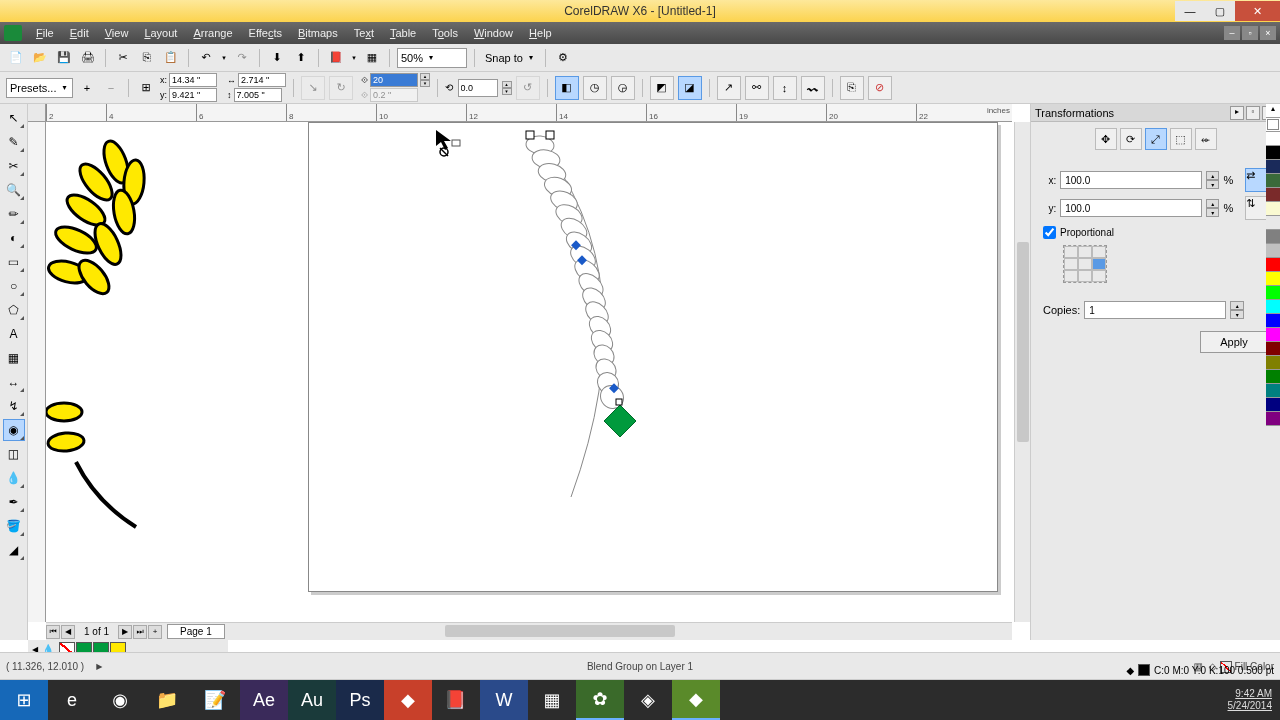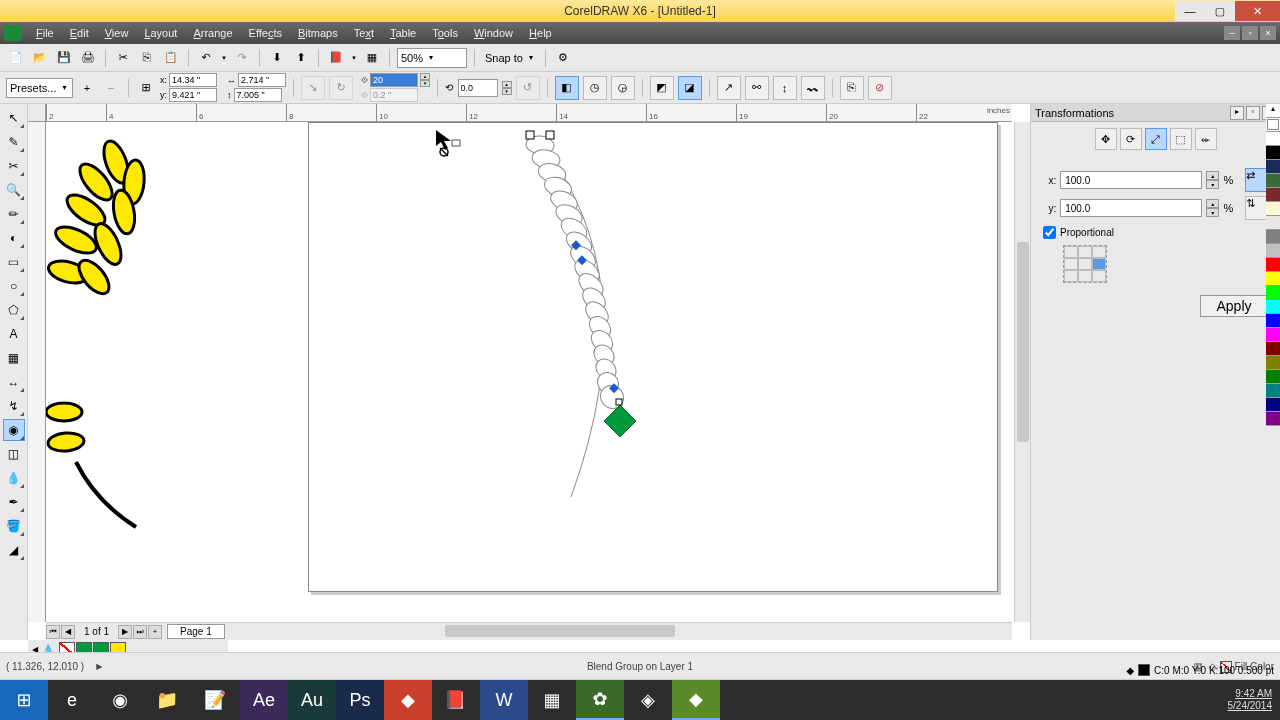--- a/index.html
+++ b/index.html
@@ -77,21 +77,21 @@
 .docker-body { padding: 8px 12px; }
 .d-row { display: flex; align-items: center; gap: 4px; margin: 4px 0; }
 .d-label { width: 14px; text-align: right; font-size: 10px; }
 .d-input { flex: 1; height: 18px; border: 1px solid #999; background: #fff; padding: 0 4px; font-size: 10px; }
 .d-spin { width: 14px; display: flex; flex-direction: column; }
 .d-spin span { height: 9px; border: 1px solid #999; background: #ddd; font-size: 6px; text-align: center; }
 .d-check { display: flex; align-items: center; gap: 4px; font-size: 10px; margin: 6px 0; }
 .anchor-grid { width: 44px; height: 38px; margin: 6px 0 6px 20px; border: 1px dashed #999; display: grid; grid-template-columns: repeat(3,1fr); grid-template-rows: repeat(3,1fr); }
 .anchor-grid span { border: 1px solid #bbb; }
 .anchor-grid span.sel { background: #5a9ae5; }
-.apply-btn { width: 68px; height: 22px; margin-left: auto; display: block; background: #f0f0f0; border: 1px solid #999; font-size: 14px; margin-top: 12px; }
+.apply-btn { width: 68px; height: 22px; margin-left: auto; display: block; background: #f0f0f0; border: 1px solid #999; font-size: 11px; margin-top: 12px; }
 .mirror-btn { width: 24px; height: 24px; border: 1px solid #5a9ae5; background: #b8d8ff; margin-left: 8px; }
 
 .color-palette { position: absolute; top: 104px; right: 0; bottom: 80px; width: 14px; background: #e9e9e9; display: flex; flex-direction: column; }
 .color-swatch { width: 14px; height: 14px; border-bottom: 1px solid #999; }
 
 .doc-palette { position: absolute; left: 28px; bottom: 62px; height: 18px; width: 200px; display: flex; align-items: center; background: #e9e9e9; }
 .doc-palette .sw { width: 16px; height: 14px; border: 1px solid #555; margin-right: 1px; }
 
 .status-bar { position: absolute; bottom: 40px; left: 0; right: 0; height: 28px; background: #e9e9e9; border-top: 1px solid #ccc; display: flex; align-items: center; padding: 0 6px; font-size: 10px; color: #444; }
 .status-center { position: absolute; left: 50%; transform: translateX(-50%); }
@@ -425,20 +425,28 @@
       <div class="anchor-grid">
         <span></span>
           <span></span>
           <span></span>
         <span></span>
           <span></span>
           <span class="sel"></span>
         <span></span>
           <span></span>
           <span></span>
+      </div>
+      <div class="d-row" style="margin-top:18px">
+        <span>Copies:</span>
+        <input class="d-input" style="flex: 0 0 60px;" value="1">
+        <div class="d-spin">
+            <span>▴</span>
+            <span>▾</span>
+          </div>
       </div>
       <button class="apply-btn">Apply</button>
     </div>
   </div>
 </div>
 
 <div class="color-palette">
   <div class="color-swatch" style="background:#fff;font-size:8px;text-align:center">▴</div>
   <div class="color-swatch" style="background:#fff;position:relative">
       <div style="position:absolute;inset:1px;border:1px solid #888"></div>

